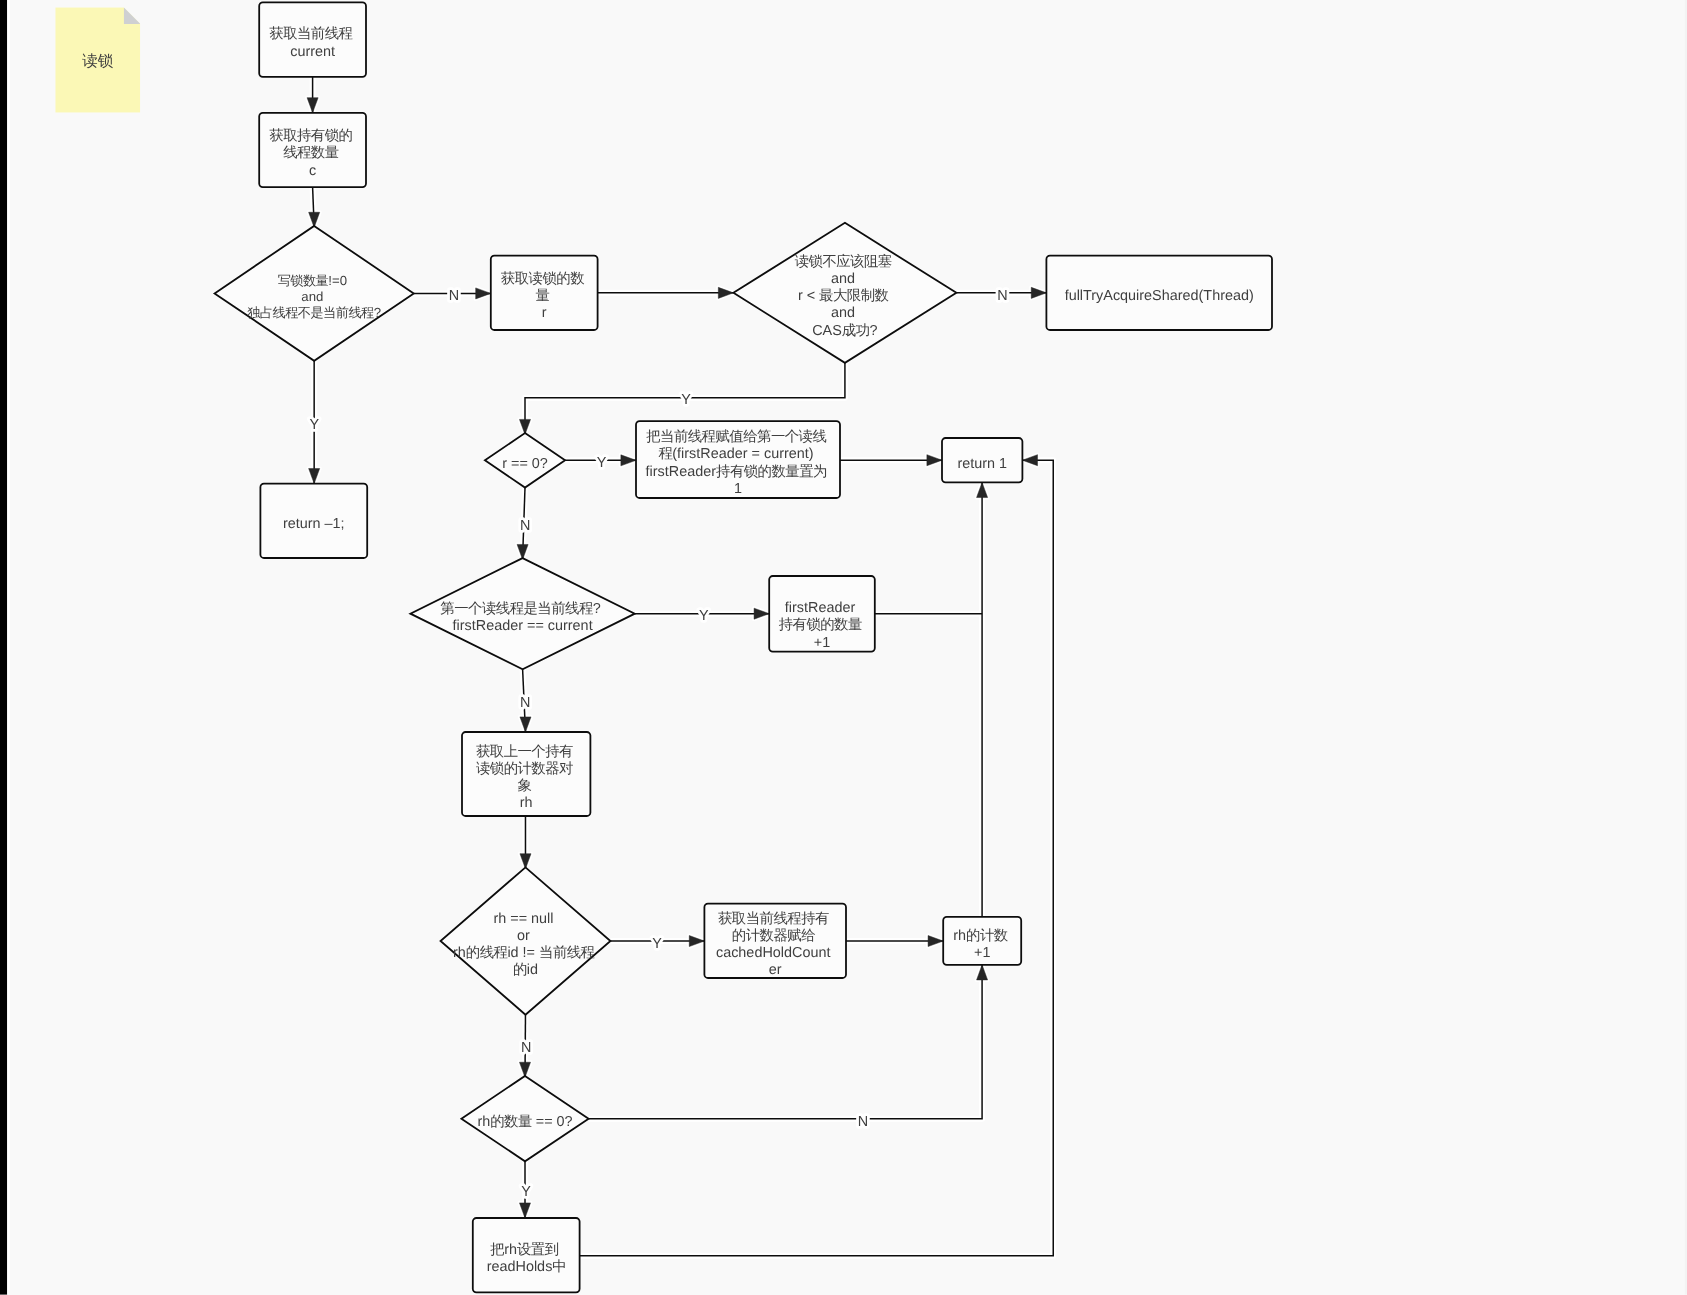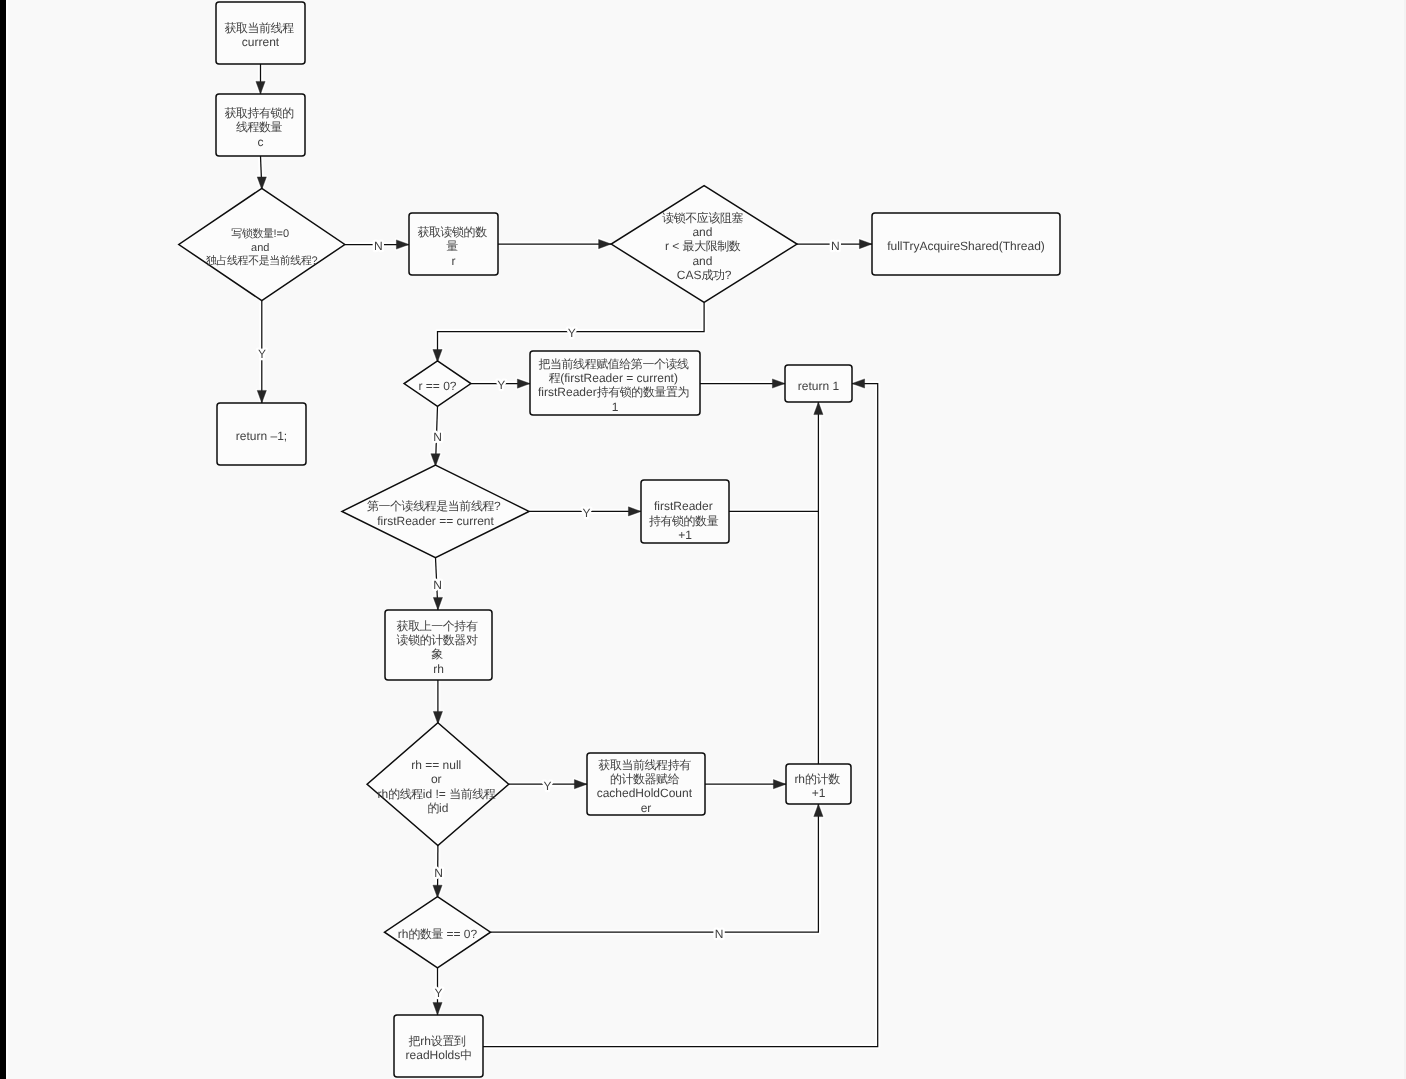--- a/index.html
+++ b/index.html
@@ -37,20 +37,25 @@
   text-anchor:middle;paint-order:stroke;
   stroke:#ffffff;stroke-width:4.6;stroke-linejoin:round;}
 </style>
 </head>
 <body>
 
 <div id="stage">
   <div id="left-bar"></div>
   <div id="left-gap"></div>
   <div id="right-edge"></div>
+  <div class="note">
+    <div class="body"></div>
+    <div class="fold"></div>
+    <div class="txt">读锁</div>
+  </div>
   <svg id="sheet" viewBox="0 0 1406 1079" xmlns="http://www.w3.org/2000/svg">
 <g>
 <g>
 <path class="halo" d="M 260.5 64 L 260.5 94"></path>
 <polygon class="ahalo" points="260.5,94 255.9,81.4 265.1,81.4"></polygon>
 <path class="halo" d="M 260.5 156 L 261.8 188.3"></path>
 <polygon class="ahalo" points="261.8,189.5 257.2,176.9 266.40000000000003,176.9"></polygon>
 <path class="halo" d="M 344.8 244.5 L 409 244.5"></path>
 <polygon class="ahalo" points="409,244.5 396.4,239.9 396.4,249.1"></polygon>
 <path class="halo" d="M 498 244.05 L 611.2 244.05"></path>

